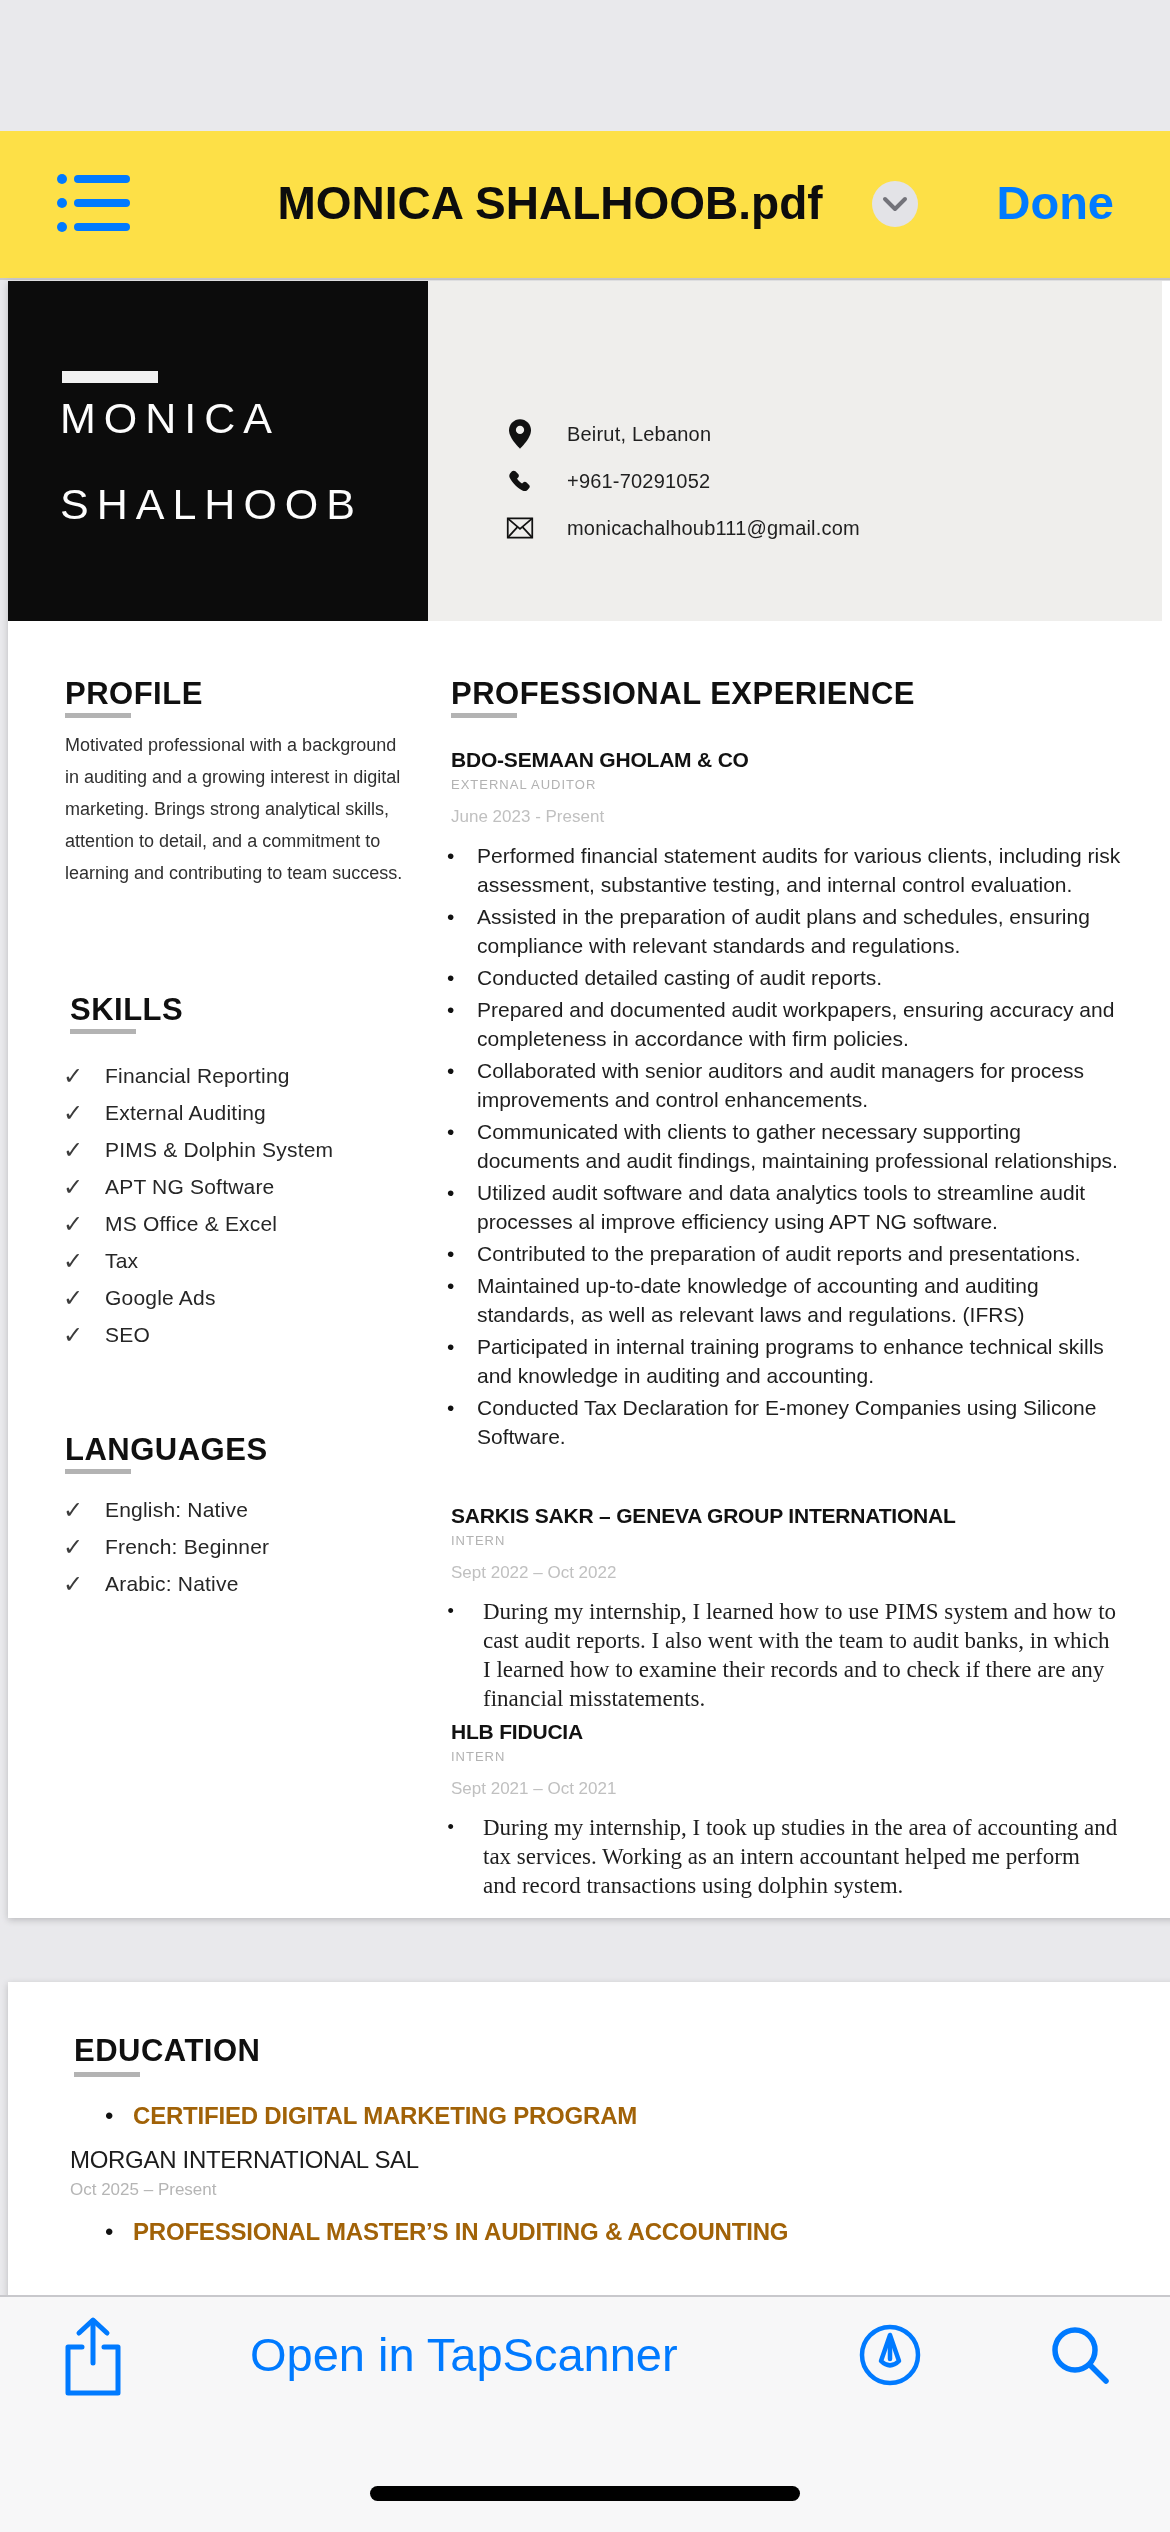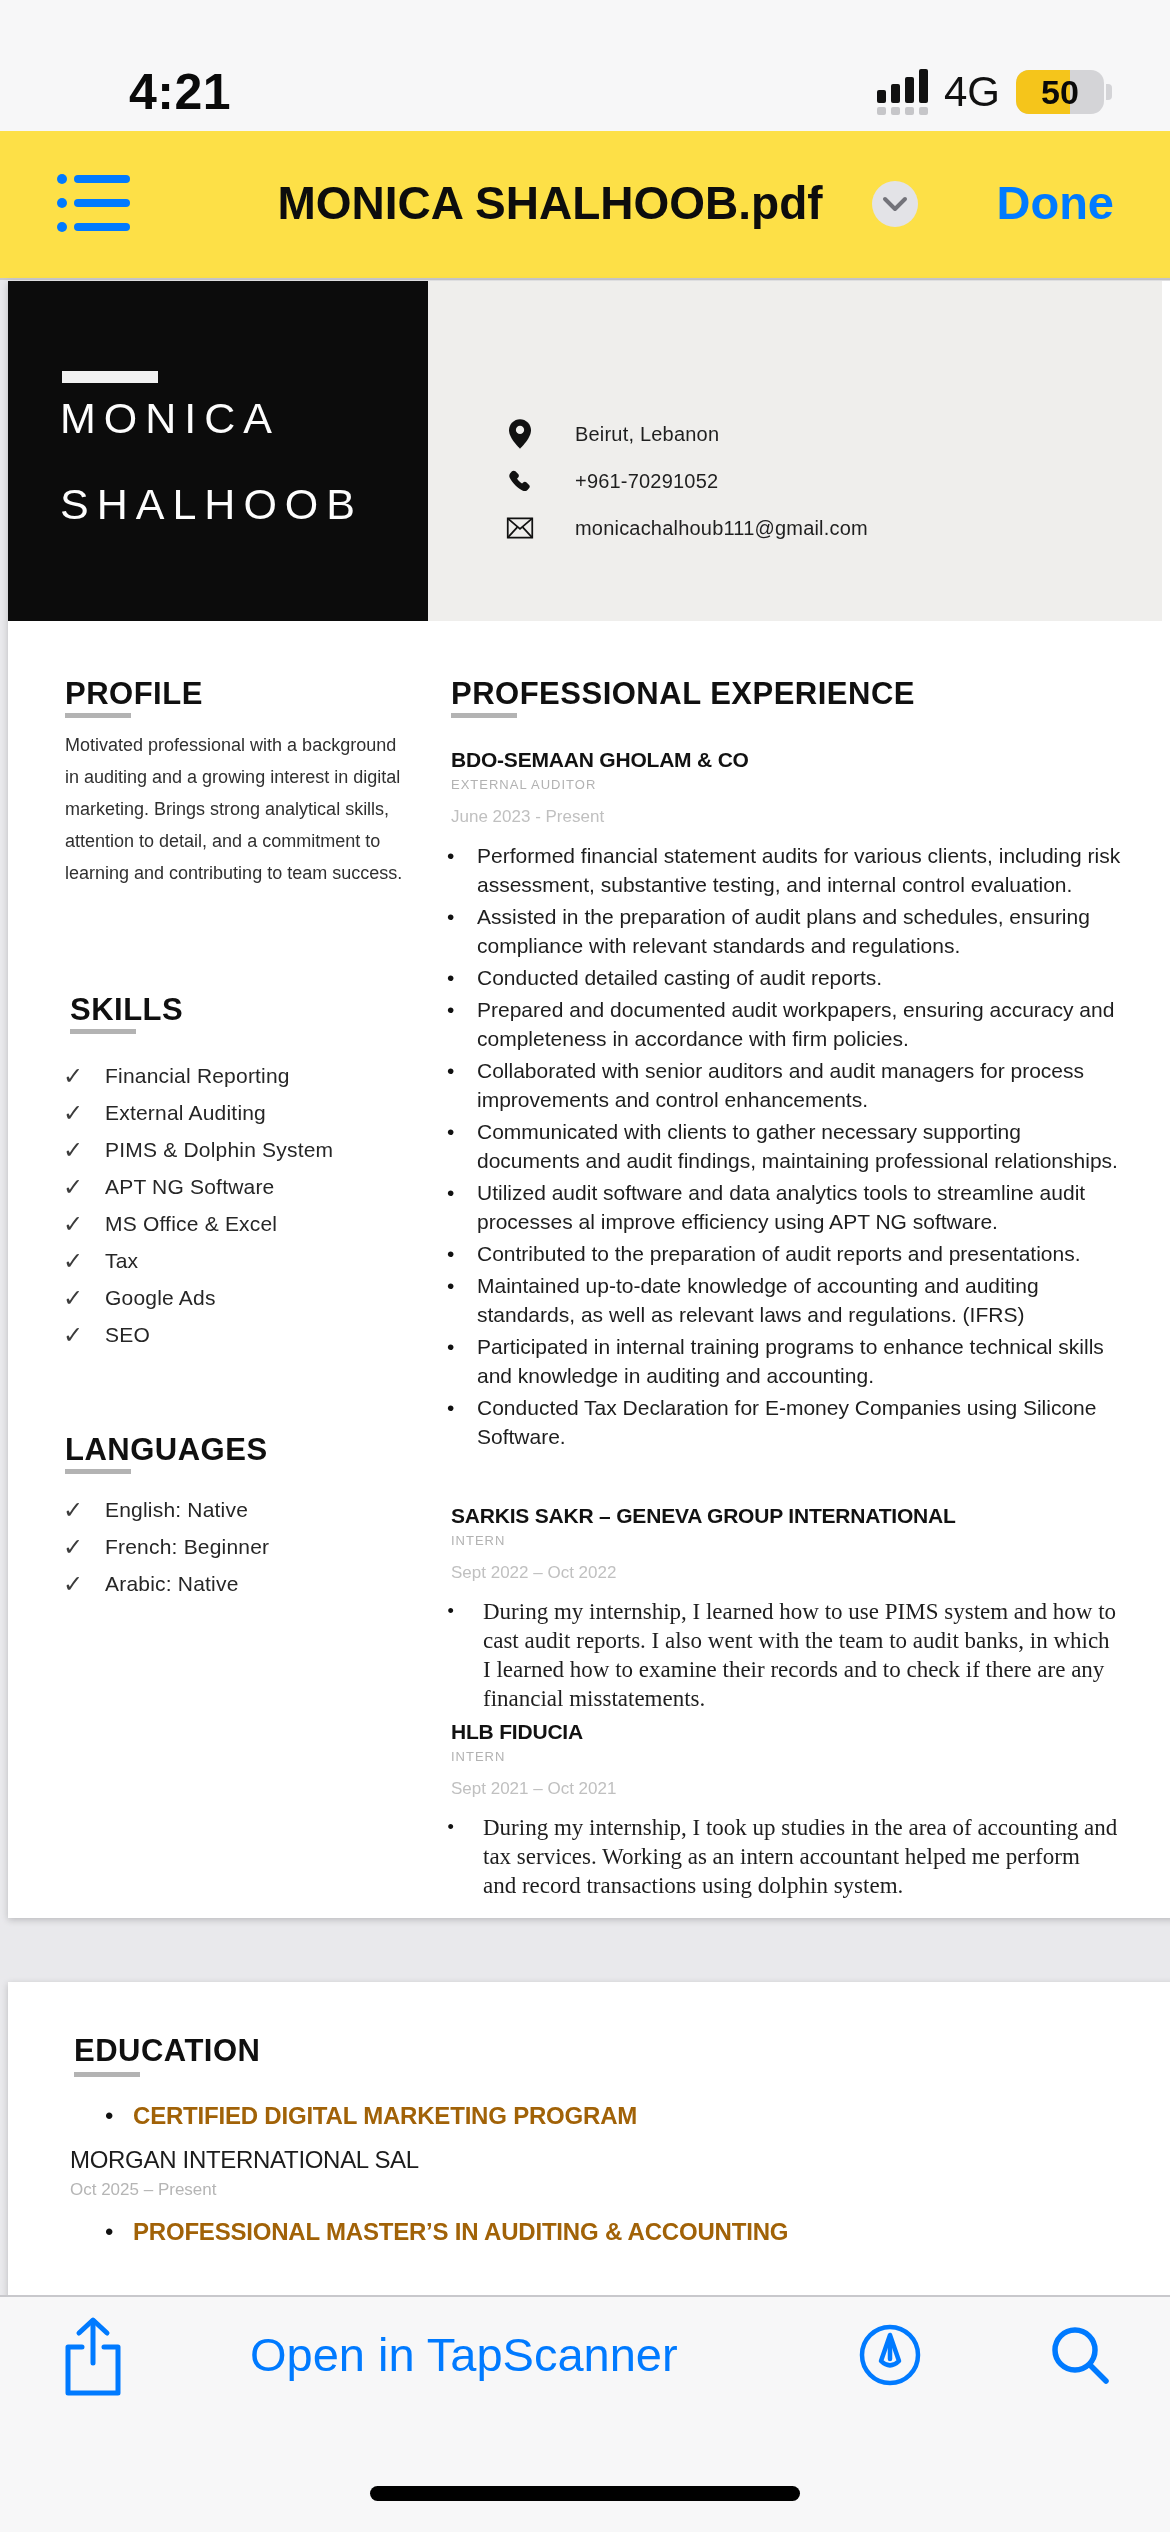--- a/index.html
+++ b/index.html
@@ -40,21 +40,21 @@
   
   #hdr-band{position:absolute;left:0;top:0;width:1154px;height:340px;background:#efeeec;}
   #hdr-black{position:absolute;left:0;top:0;width:420px;height:340px;background:#0c0c0c;}
   #hdr-dash{position:absolute;left:54px;top:90px;width:96px;height:12px;background:#f2f2f2;}
   .hdr-name{position:absolute;left:52px;color:#fdfdfd;font-size:43px;font-weight:400;letter-spacing:8px;line-height:50px;}
   #hdr-name1{top:112px;}
   #hdr-name2{top:198px;}
   #contact-list{position:absolute;left:497px;top:138px;}
   .contact-row{display:flex;align-items:center;height:30px;margin-bottom:17px;}
   .contact-ico{width:30px;display:flex;justify-content:center;}
-  .contact-txt{margin-left:40px;font-size:20px;color:#1f1f1f;letter-spacing:0.2px;}
+  .contact-txt{margin-left:32px;font-size:20px;color:#1f1f1f;letter-spacing:0.2px;}
   
   .sec-title{position:absolute;font-size:31px;font-weight:700;color:#101010;letter-spacing:0.5px;line-height:34px;}
   .sec-rule{position:absolute;width:66px;height:5px;background:#b3b3b3;}
   
   #profile-text{position:absolute;left:57px;top:448px;width:338px;font-size:18px;line-height:32px;color:#303030;}
   .check-list{position:absolute;left:55px;}
   .check-row{display:flex;align-items:center;height:37px;}
   .check-mark{width:30px;font-size:24px;color:#3c3c3c;}
   .check-label{font-size:21px;color:#262626;margin-left:12px;letter-spacing:0.2px;}
   
@@ -78,45 +78,20 @@
   #open-label{position:absolute;left:250px;top:30px;font-size:47px;color:#007aff;line-height:56px;}
   #markup-btn{position:absolute;left:858px;top:26px;width:64px;height:64px;}
   #search-btn{position:absolute;left:1048px;top:26px;width:64px;height:64px;}
   #home-indicator{position:absolute;left:370px;top:2486px;width:430px;height:15px;border-radius:8px;background:#000;}
 </style>
 </head>
 <body>
 
 <div id="screen">
 
-  <div id="status-bar">
-    <div id="status-time">4:21</div>
-    <div id="status-right">
-      <div class="sig-wrap">
-        <div class="sig-row">
-          <div class="sig-bar" style="height:13px"></div>
-          <div class="sig-bar" style="height:19px"></div>
-          <div class="sig-bar" style="height:26px"></div>
-          <div class="sig-bar" style="height:34px"></div>
-        </div>
-        <div class="sig-dots">
-          <div class="sig-dot"></div>
-            <div class="sig-dot"></div>
-            <div class="sig-dot"></div>
-            <div class="sig-dot"></div>
-        </div>
-      </div>
-      <div id="net-label">4G</div>
-      <div class="battery">
-        <div class="battery-fill"></div>
-        <div class="battery-num">50</div>
-        <div class="battery-nub"></div>
-      </div>
-    </div>
-  </div>
 
   <div id="nav-bar">
     <div id="nav-list-btn">
       <svg width="76" height="72" viewBox="0 0 76 72">
         <g stroke="#007aff" stroke-width="8" stroke-linecap="round" fill="#007aff">
           <circle cx="6" cy="12" r="5" stroke="none"></circle>
             <line x1="22" y1="12" x2="70" y2="12"></line>
           <circle cx="6" cy="36" r="5" stroke="none"></circle>
             <line x1="22" y1="36" x2="70" y2="36"></line>
           <circle cx="6" cy="60" r="5" stroke="none"></circle>

